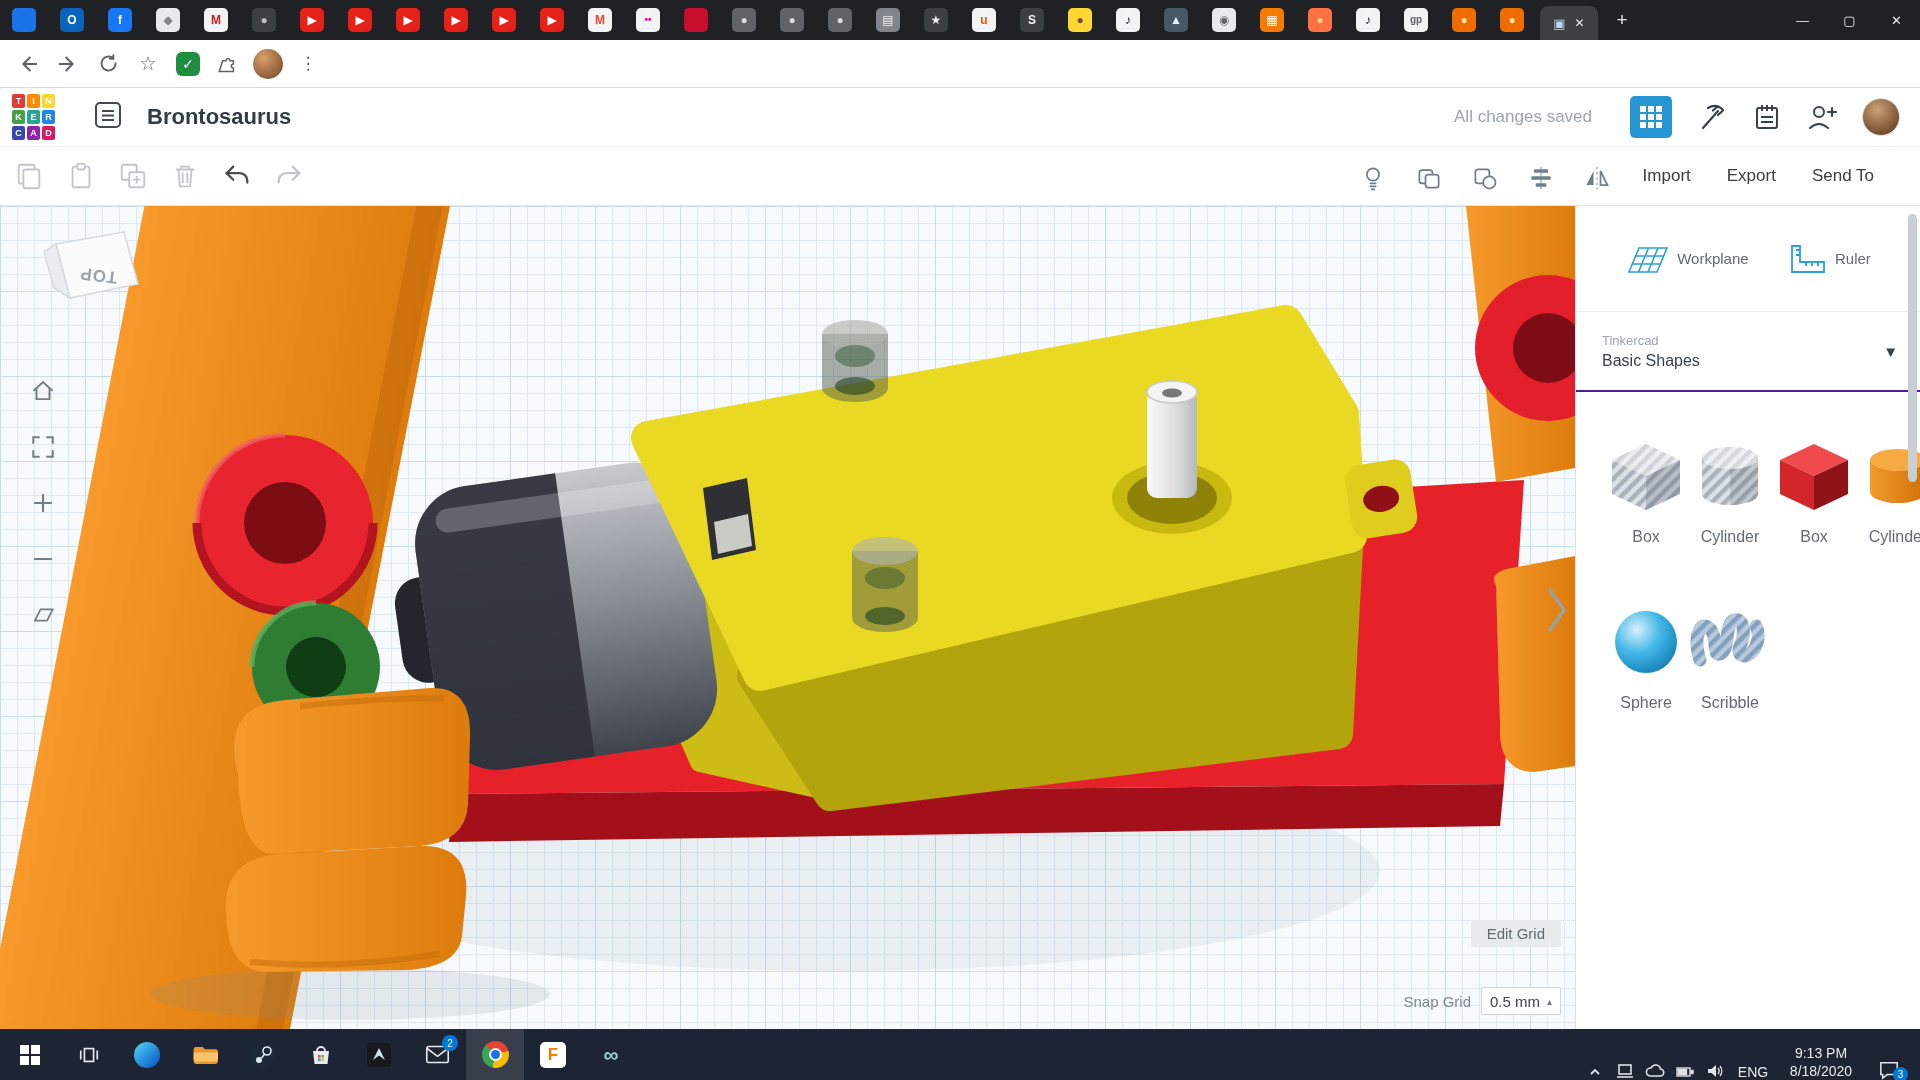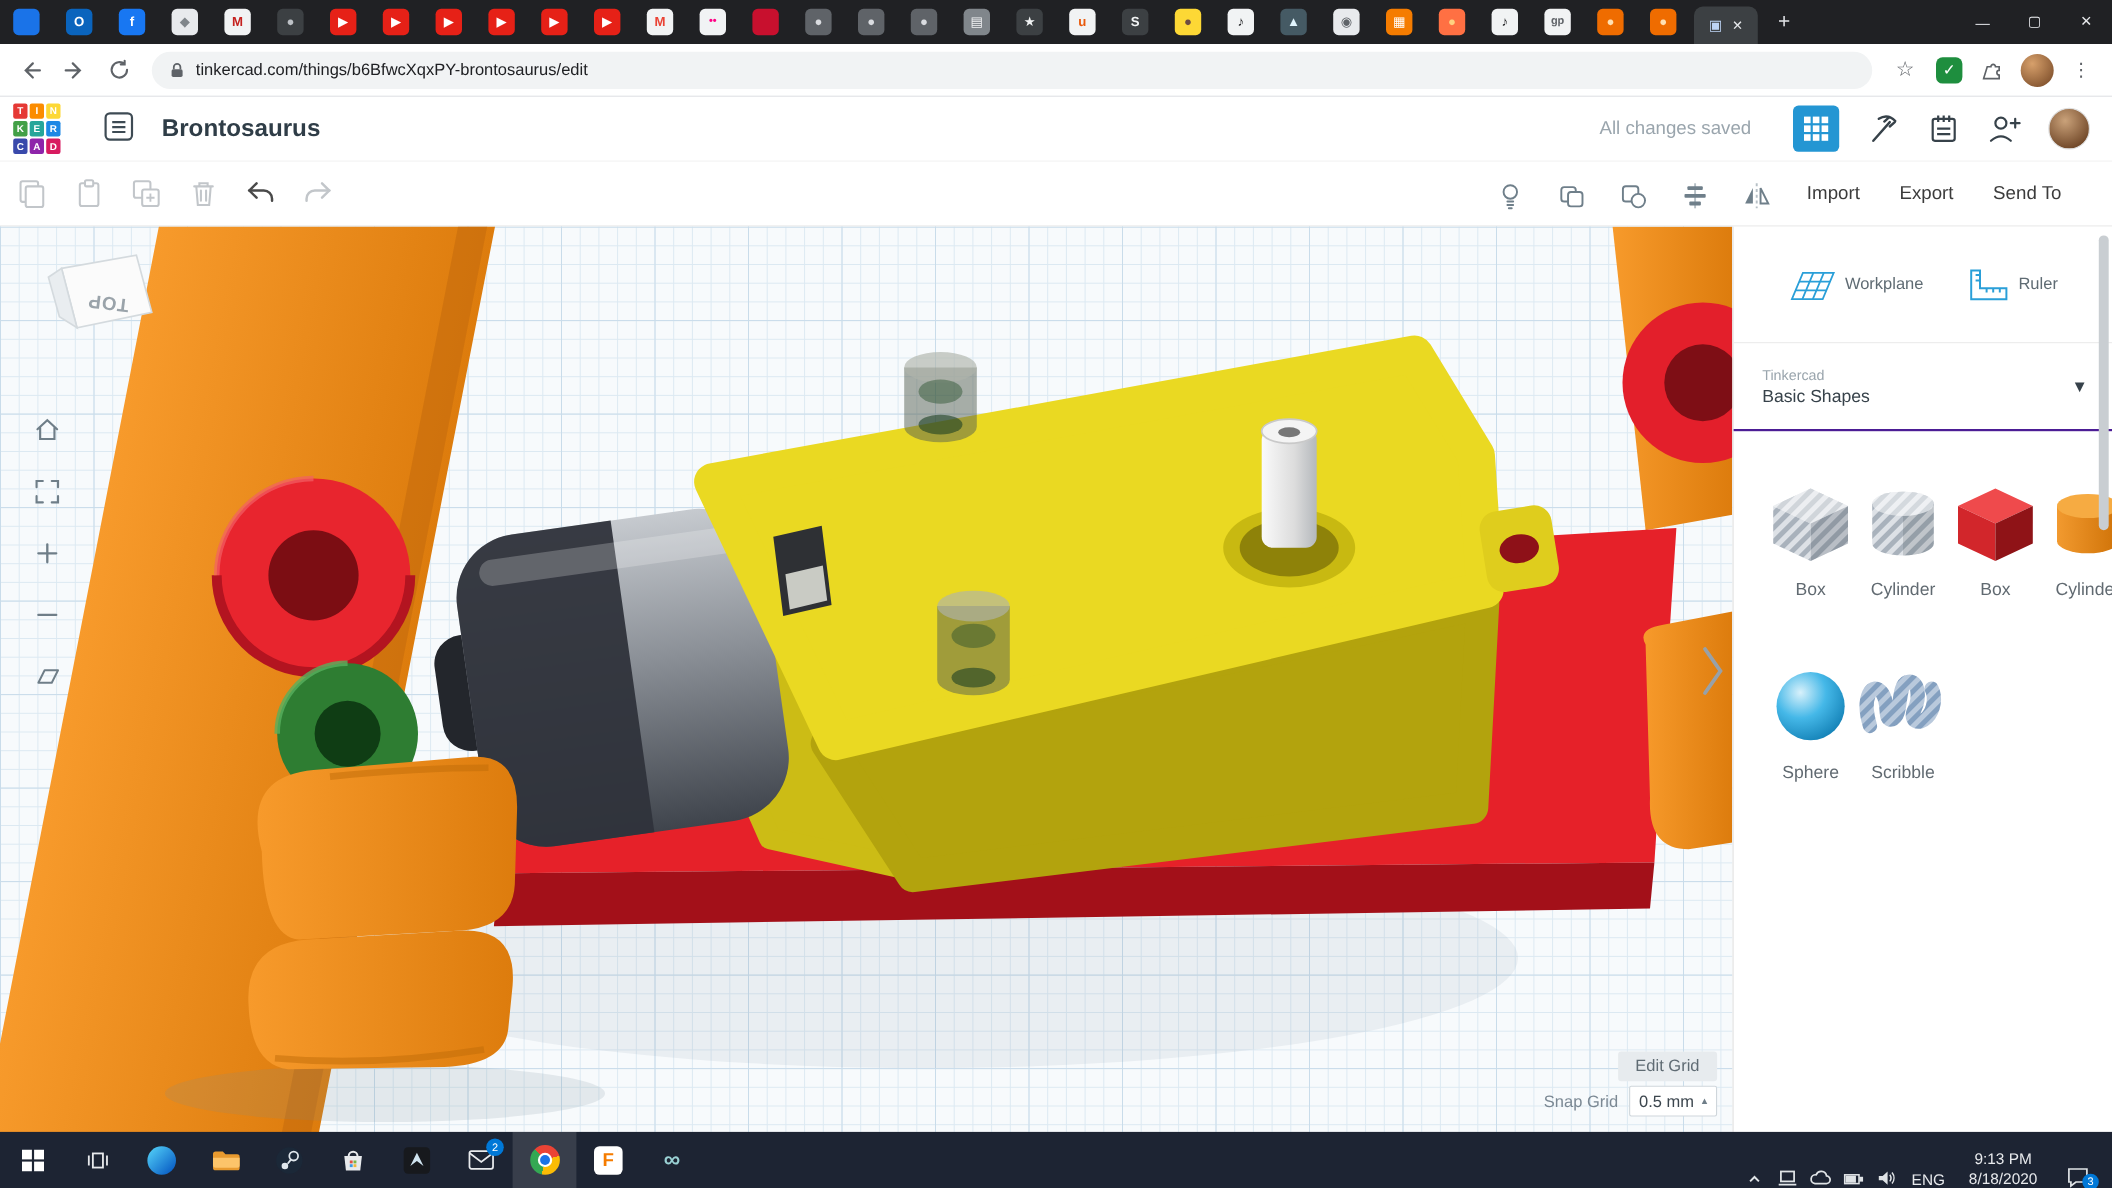--- a/index.html
+++ b/index.html
@@ -55,21 +55,21 @@
   background-color:#f7fafc;
   background-image:
     linear-gradient(#c9dcea 1px,transparent 1px),
     linear-gradient(90deg,#c9dcea 1px,transparent 1px),
     linear-gradient(#dce9f2 1px,transparent 1px),
     linear-gradient(90deg,#dce9f2 1px,transparent 1px);
   background-size:85px 85px,85px 85px,17px 17px,17px 17px}
 .scene{position:absolute;left:0;top:0}
 .navcol{position:absolute;left:26px;top:168px;display:flex;flex-direction:column;gap:22px;z-index:5}
 .vnav{width:34px;height:34px;display:flex;align-items:center;justify-content:center;color:#6f7e88}
-.editgrid{position:absolute;right:14px;top:750px;background:#e7ebee;color:#5f6b73;font-size:15px;
+.editgrid{position:absolute;right:14px;top:714px;background:#e7ebee;color:#5f6b73;font-size:15px;
   padding:5px 16px;border-radius:3px;z-index:5}
 .snaprow{position:absolute;right:14px;top:781px;display:flex;align-items:center;gap:10px;z-index:5}
 .snaplabel{font-size:15px;color:#7b8893}
 .snapbox{background:#fff;border:1px solid #cfd6db;border-radius:2px;width:80px;height:28px;
   display:flex;align-items:center;justify-content:space-between;padding:0 8px;font-size:15px;color:#3c464e}
 .snapcaret{font-size:10px;color:#6f7e88}
 
 
 .panel{top:206px;left:1575px;width:345px;height:823px;position:absolute;background:#fff;border-left:1px solid #e0e0e0}
 .panel-top{height:106px;display:flex;align-items:center;justify-content:space-around;border-bottom:1px solid #ececec;padding:0 30px}
@@ -208,27 +208,20 @@
     <div class="navbtn">
       <svg width="22" height="22" viewBox="0 0 24 24" fill="none" stroke="#5f6368" stroke-width="2.2" stroke-linecap="round">
           <path d="M10 5 L17 12 L10 19 M17 12 H3"></path>
         </svg>
     </div>
     <div class="navbtn">
       <svg width="21" height="21" viewBox="0 0 24 24" fill="none" stroke="#5f6368" stroke-width="2.2" stroke-linecap="round">
           <path d="M20 12 A8 8 0 1 1 17.5 6.2 M17.5 2.5 V6.5 H13.5"></path>
         </svg>
     </div>
-    <div class="omnibox">
-      <svg width="14" height="16" viewBox="0 0 14 16">
-          <rect x="2" y="7" width="10" height="7" rx="1.5" fill="#5f6368"></rect>
-          <path d="M4 7 V5 a3 3 0 0 1 6 0 V7" fill="none" stroke="#5f6368" stroke-width="1.6"></path>
-        </svg>
-      <span>tinkercad.com/things/b6BfwcXqxPY-brontosaurus/edit</span>
-    </div>
     <div class="navbtn" style="font-size:19px">☆</div>
     <div class="navbtn">
         <div class="ext-check">✓</div>
       </div>
     <div class="navbtn">
       <svg width="20" height="20" viewBox="0 0 24 24" fill="none" stroke="#5f6368" stroke-width="1.8">
           <path d="M5 9 h4 a2.5 2.5 0 1 1 5 0 h4 v4 a2.5 2.5 0 1 0 0 5 v4 h-17 z" transform="translate(.5 -1)"></path>
         </svg>
     </div>
     <div class="navbtn">

